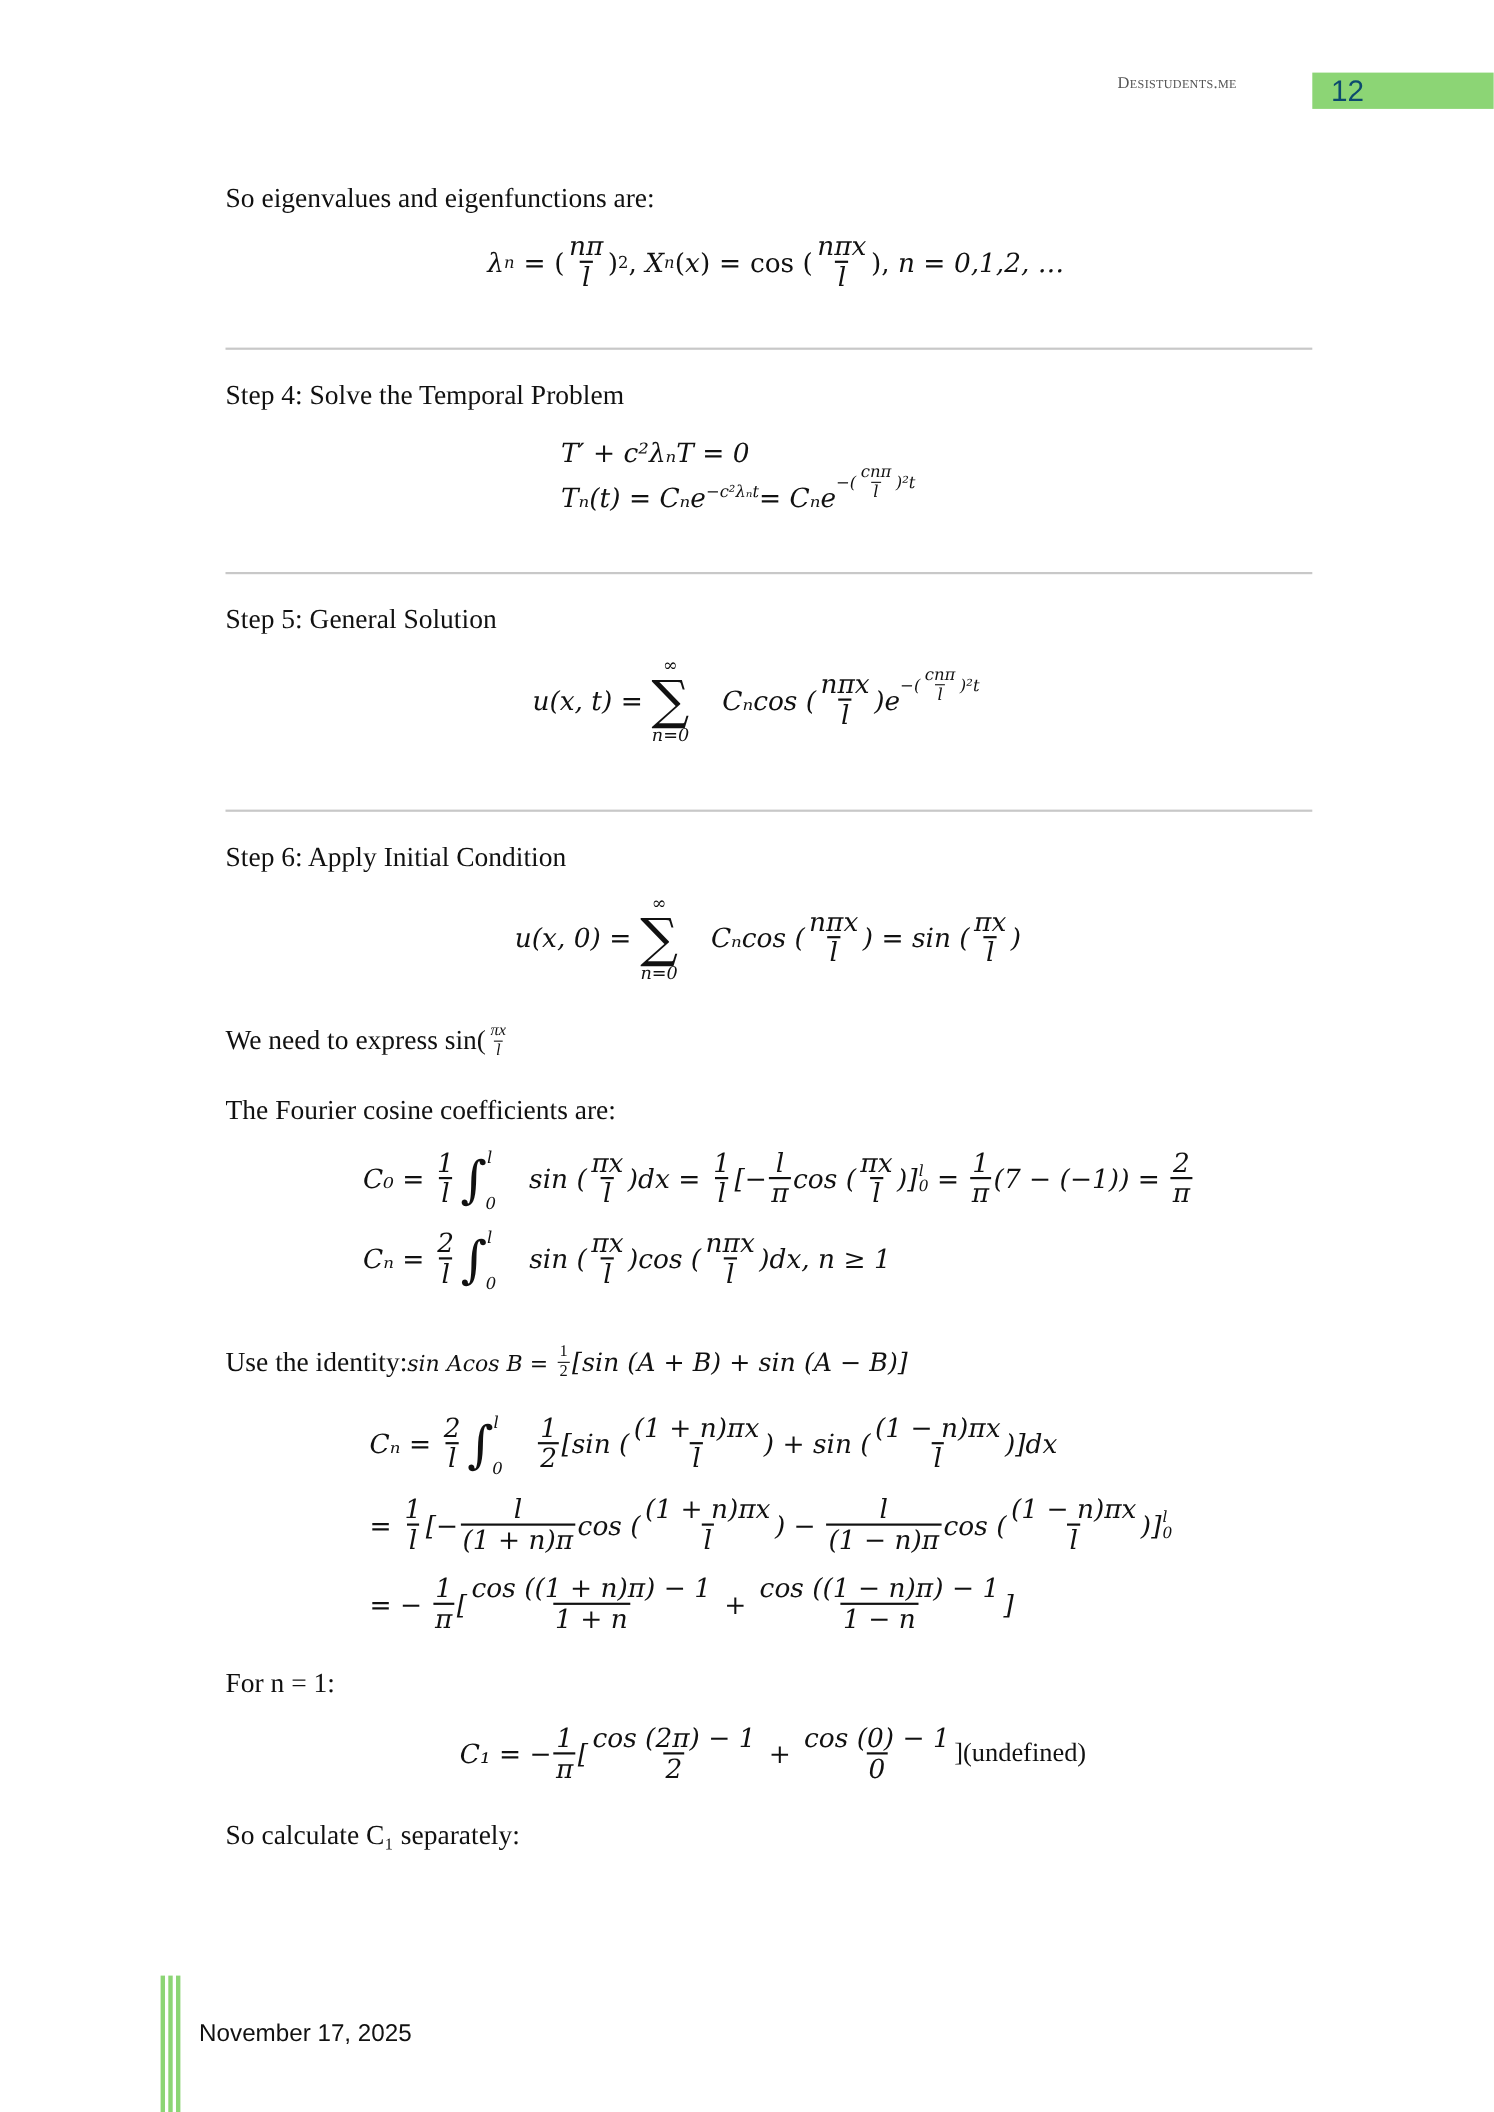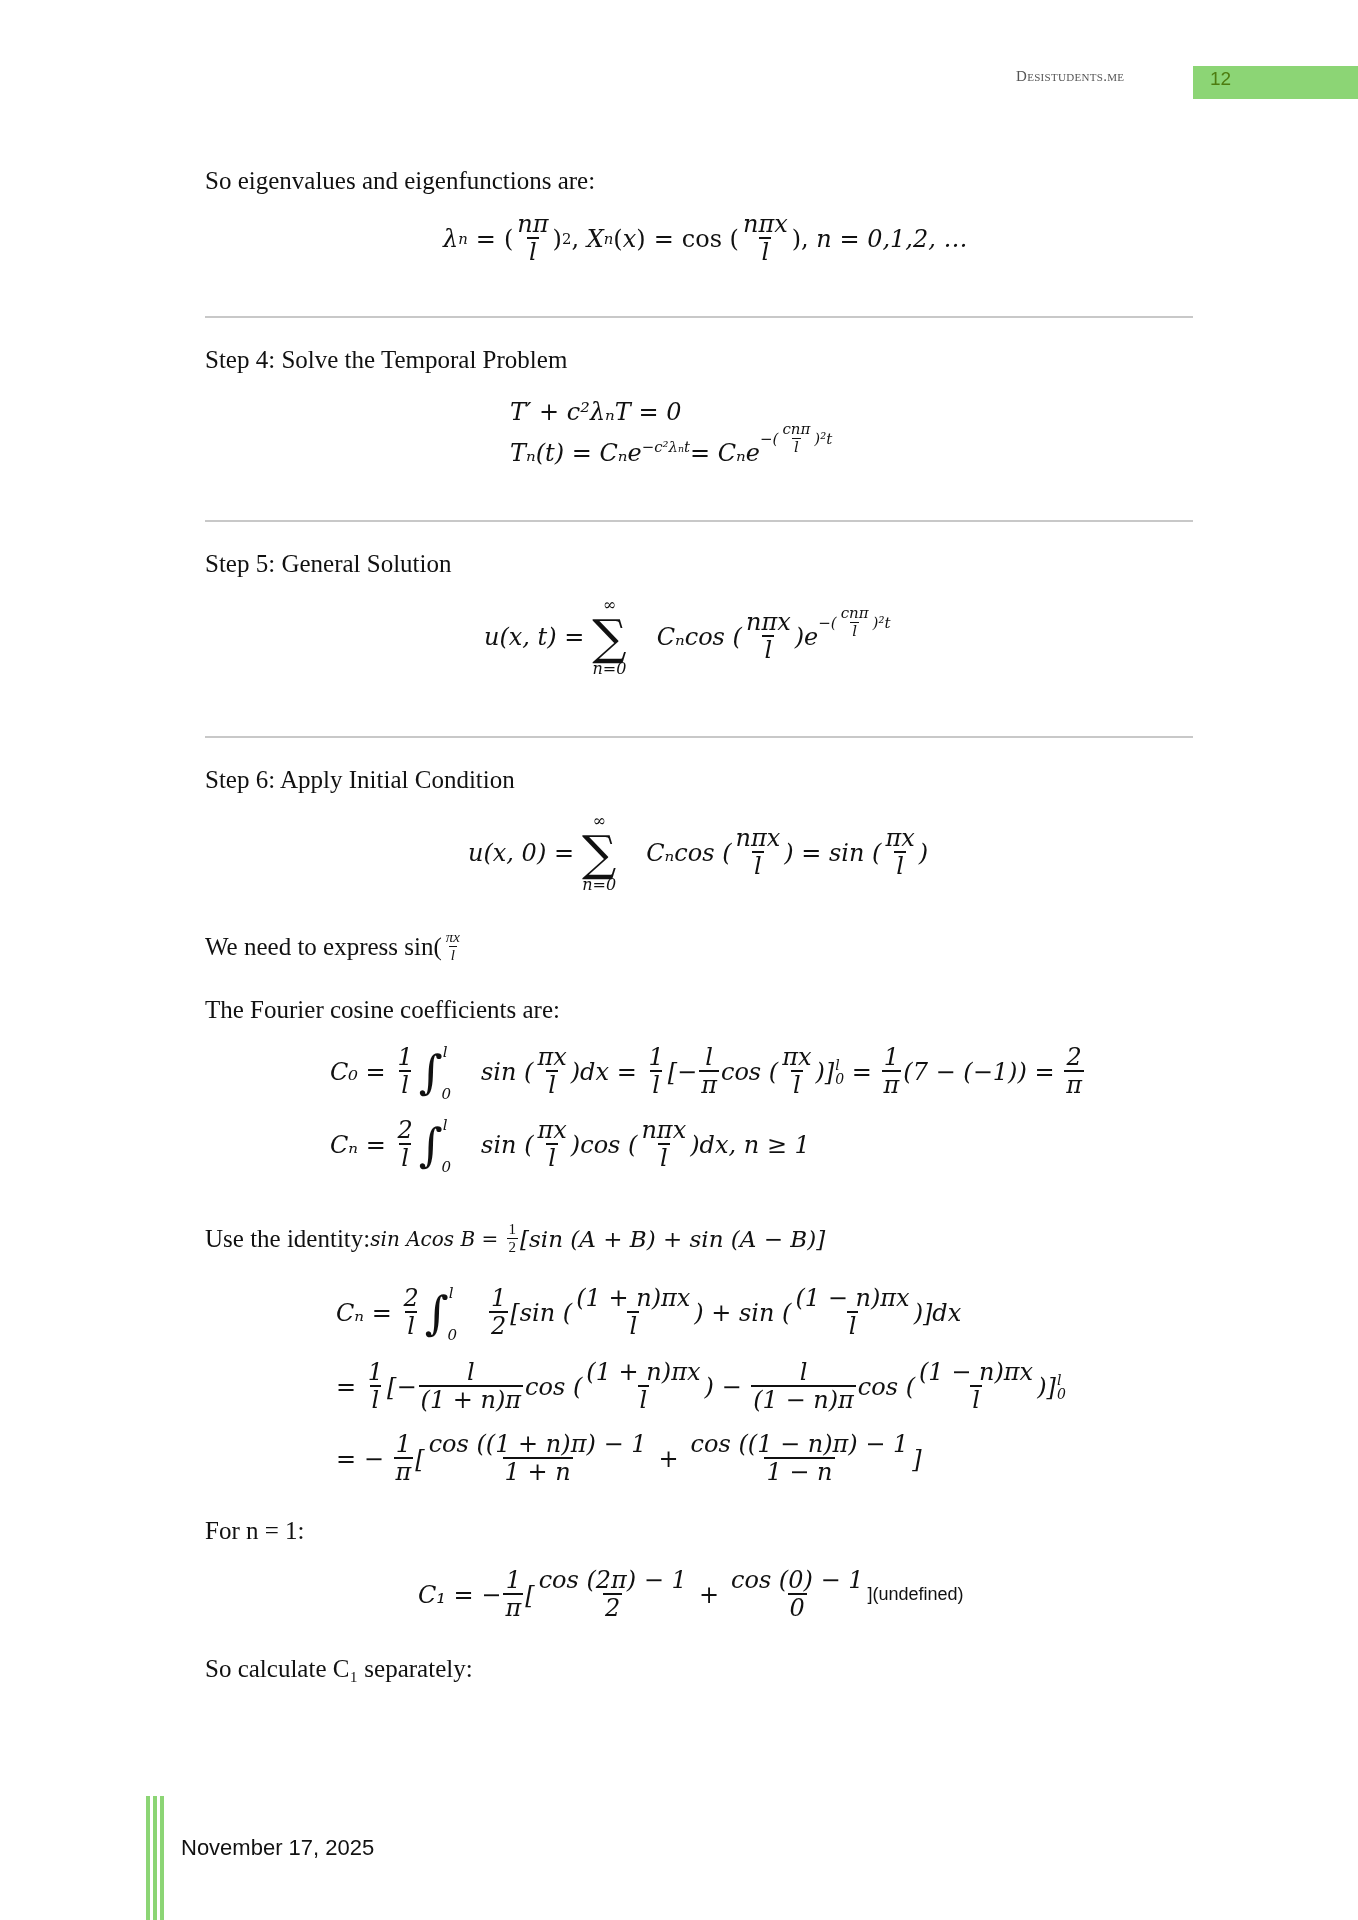--- a/index.html
+++ b/index.html
@@ -4,21 +4,21 @@
 <style>
   html, body { margin: 0; padding: 0; background: #ffffff; }
   body { width: 1358px; height: 1920px; position: relative; overflow: hidden;
          font-family: "Liberation Serif", serif; color: #111; }
 
   
   .hdr-site { position: absolute; top: 68px; left: 1016px; font-family: Liberation Serif, serif;
               font-size: 15px; color: #555; letter-spacing: 0.3px; font-variant: small-caps; }
   .hdr-bar { position: absolute; top: 66px; left: 1193px; width: 165px; height: 33px; background: #8cd575; }
   .hdr-page { position: absolute; top: 68px; left: 1210px; font-family: "Liberation Sans", sans-serif;
-              font-size: 19px; color: #4d7c0f; }
+              font-size: 27px; color: #0c4a6e; }
 
   
   .para { position: absolute; left: 205px; font-size: 25px; line-height: 30px; white-space: nowrap; }
   .step { position: absolute; left: 205px; font-size: 25px; font-weight: normal; white-space: nowrap; }
   .sep  { position: absolute; left: 205px; width: 988px; height: 2px; background: #c8c8c8; }
 
   
   .math { position: absolute; font-family: "DejaVu Serif", serif; font-size: 24px; white-space: nowrap;
           display: flex; align-items: center; color: #111; }
   .i { font-style: italic; }
@@ -276,21 +276,21 @@
     <span>[</span>
     <span class="frac">
       <span class="num">cos (2π) − 1</span>
       <span class="den">2</span>
     </span>
     <span class="op">+</span>
     <span class="frac">
       <span class="num">cos (0) − 1</span>
       <span class="den">0</span>
     </span>
-    <span style="font-style:normal; font-family:Liberation Sans, sans-serif; font-size:18px;">](undefined)</span>
+    <span style="font-style:normal; font-family:Liberation Serif, serif; font-size:24px;">](undefined)</span>
 </div>
 
 <div class="para" style="top:1654px;">So calculate C₁ separately:</div>
 
 <div class="foot-bars">
   <span style="left: 0px; background: rgb(140, 213, 117);"></span>
     <span style="left: 7px; background: rgb(140, 213, 117);"></span>
     <span style="left: 14px; background: rgb(140, 213, 117);"></span>
 </div>
 <div class="foot-date">November 17, 2025</div>

